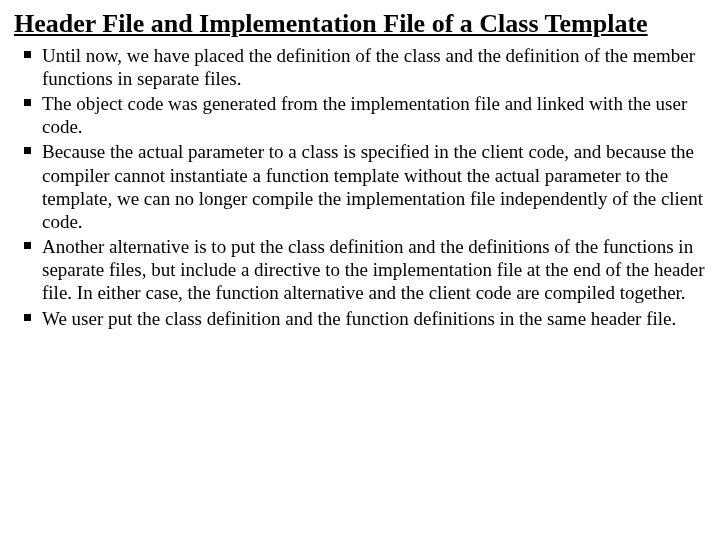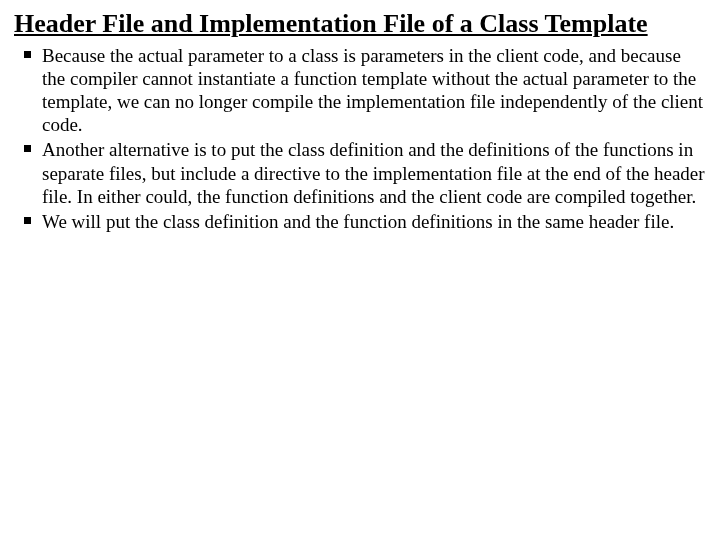--- a/index.html
+++ b/index.html
@@ -39,16 +39,18 @@
     height: 7px;
     background: #000;
   }
 </style>
 </head>
 <body>
 
 <h1 class="title">Header File and Implementation File of a Class Template</h1>
 
 <ul>
-  <li>Because the actual parameter to a class is parameters in the client code, and because the compiler cannot instantiate a function template without the actual parameter to the template, we can no longer compile the implementation file independently of the client code.</li>
-  <li>Another alternative is to put the class definition and the definitions of the functions in separate files, but include a directive to the implementation file at the end of the header file. In either could, the function definitions and the client code are compiled together.</li>
-  <li>We will put the class definition and the function definitions in the same header file.</li>
+  <li>Until now, we have placed the definition of the class and the definition of the member functions in separate files.</li>
+  <li>The object code was generated from the implementation file and linked with the user code.</li>
+  <li>Because the actual parameter to a class is specified in the client code, and because the compiler cannot instantiate a function template without the actual parameter to the template, we can no longer compile the implementation file independently of the client code.</li>
+  <li>Another alternative is to put the class definition and the definitions of the functions in separate files, but include a directive to the implementation file at the end of the header file. In either case, the function alternative and the client code are compiled together.</li>
+  <li>We user put the class definition and the function definitions in the same header file.</li>
 </ul>
 
 </body></html>

